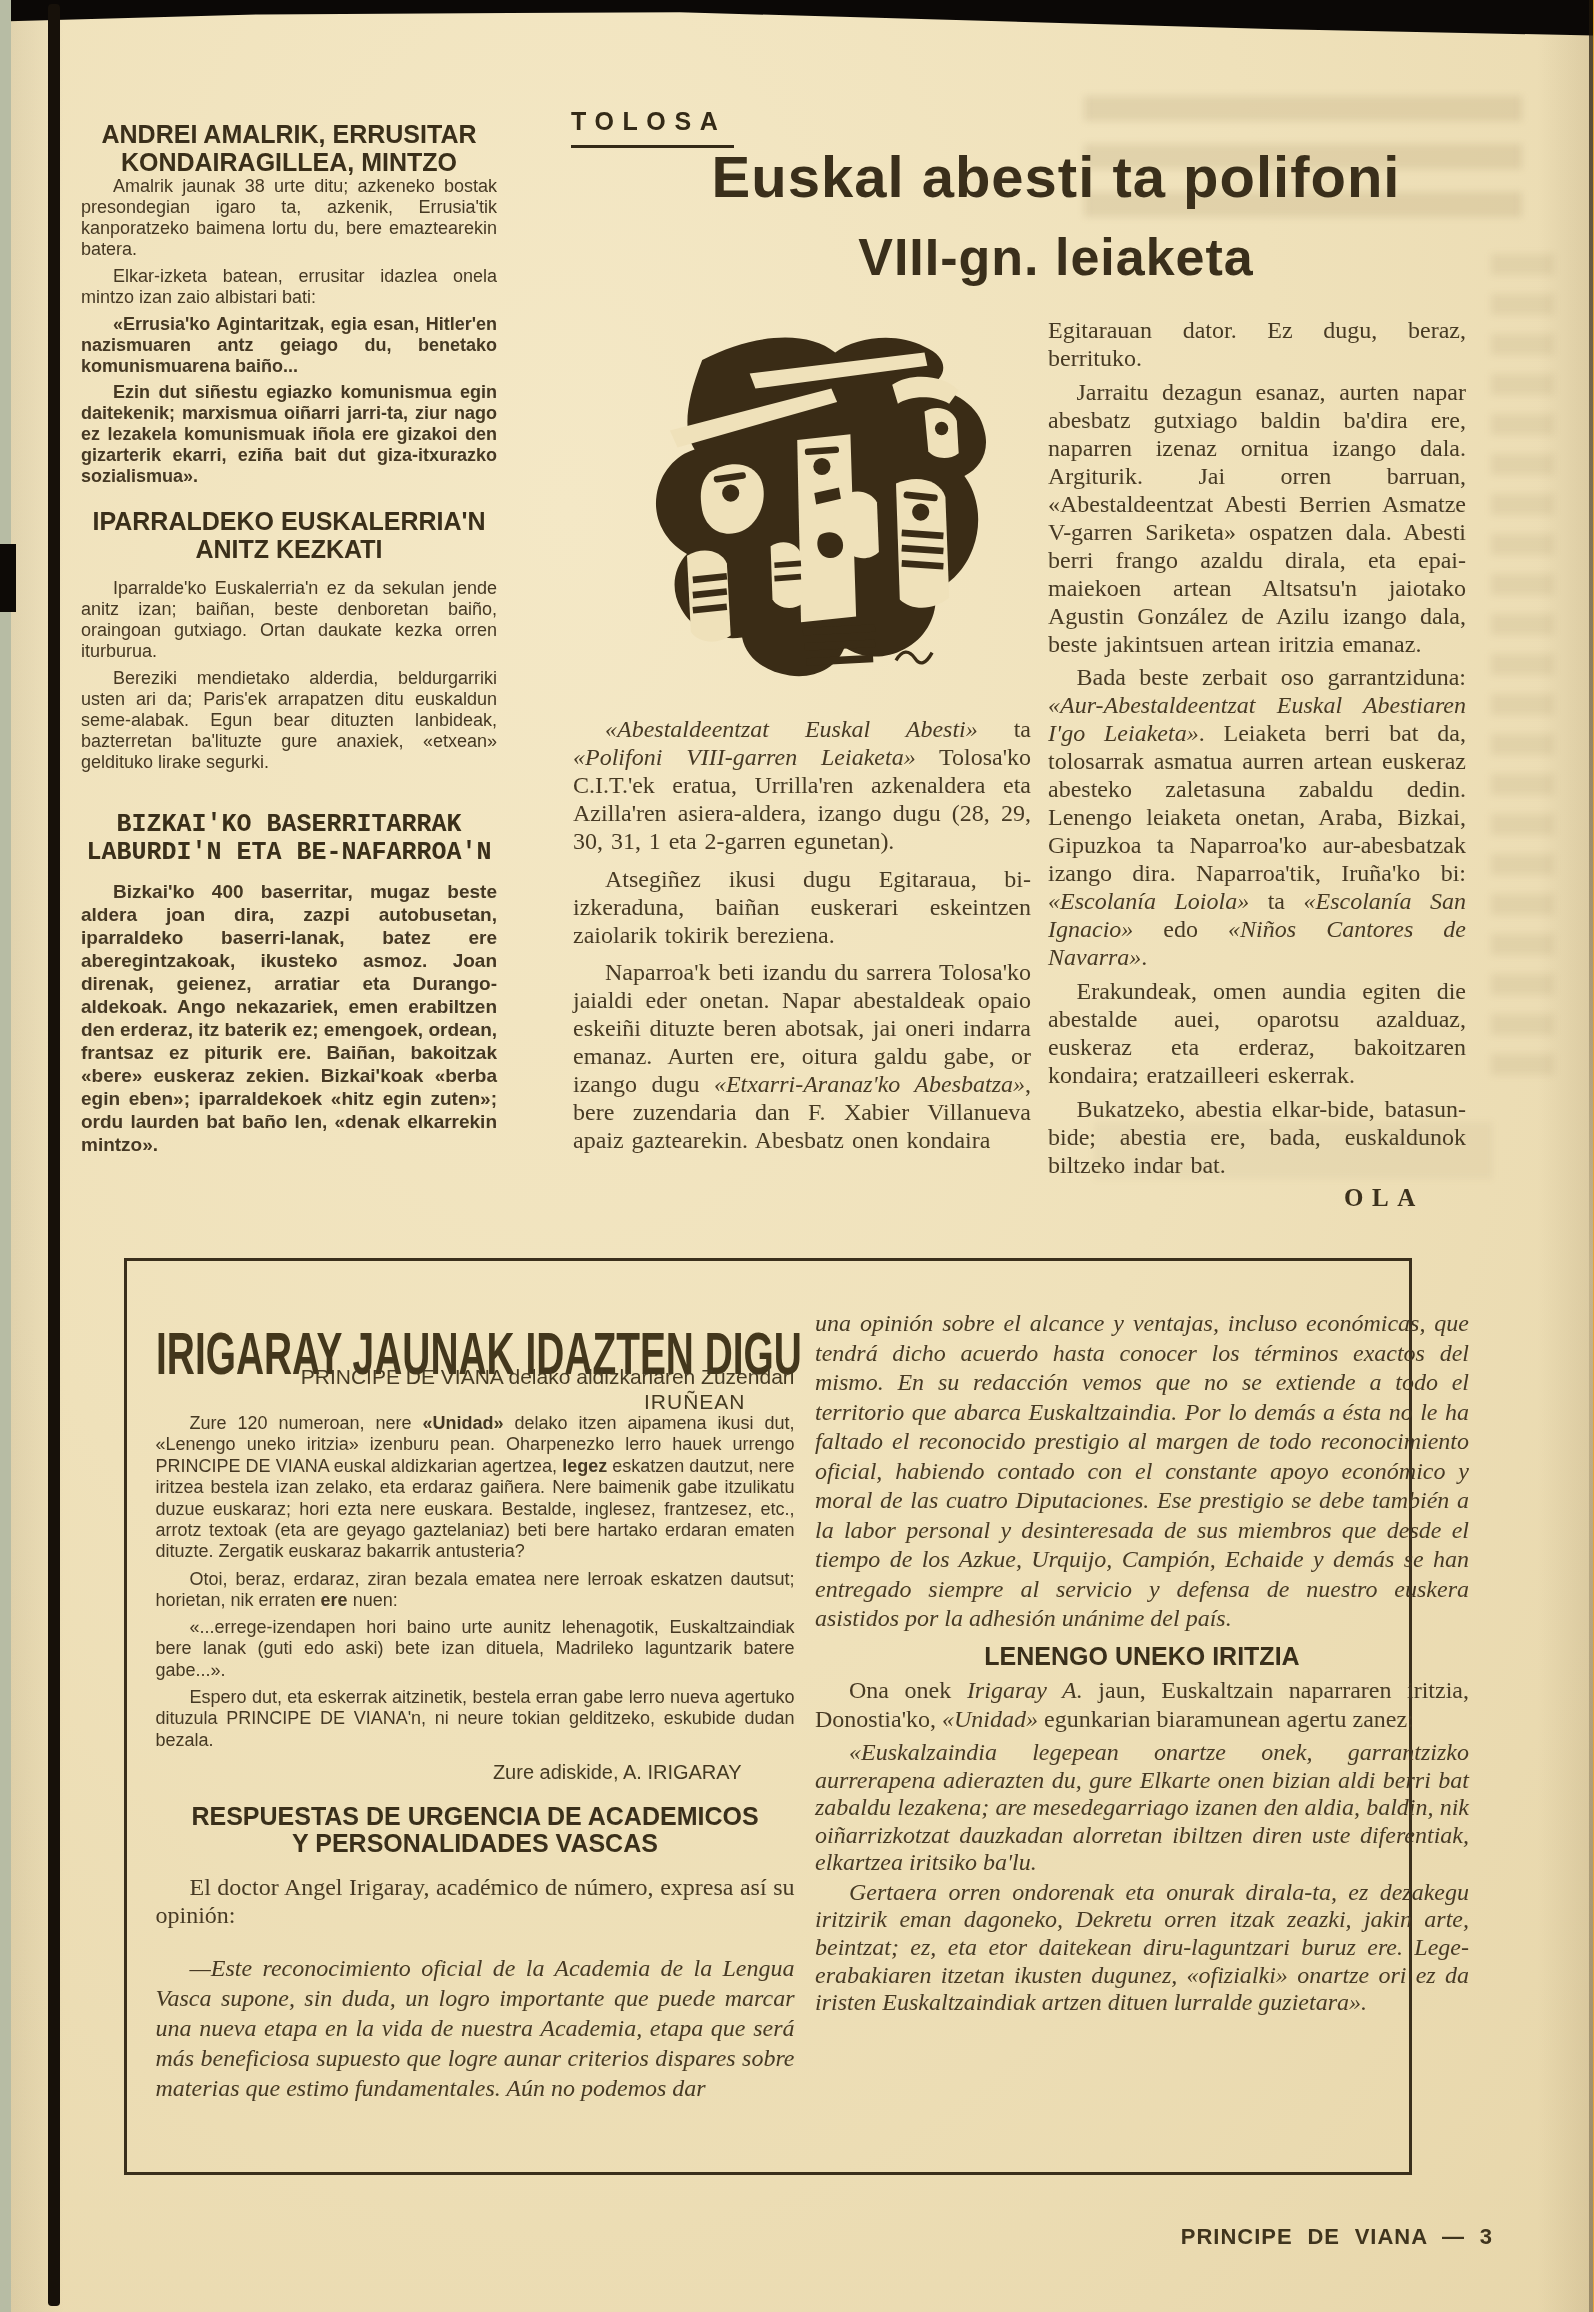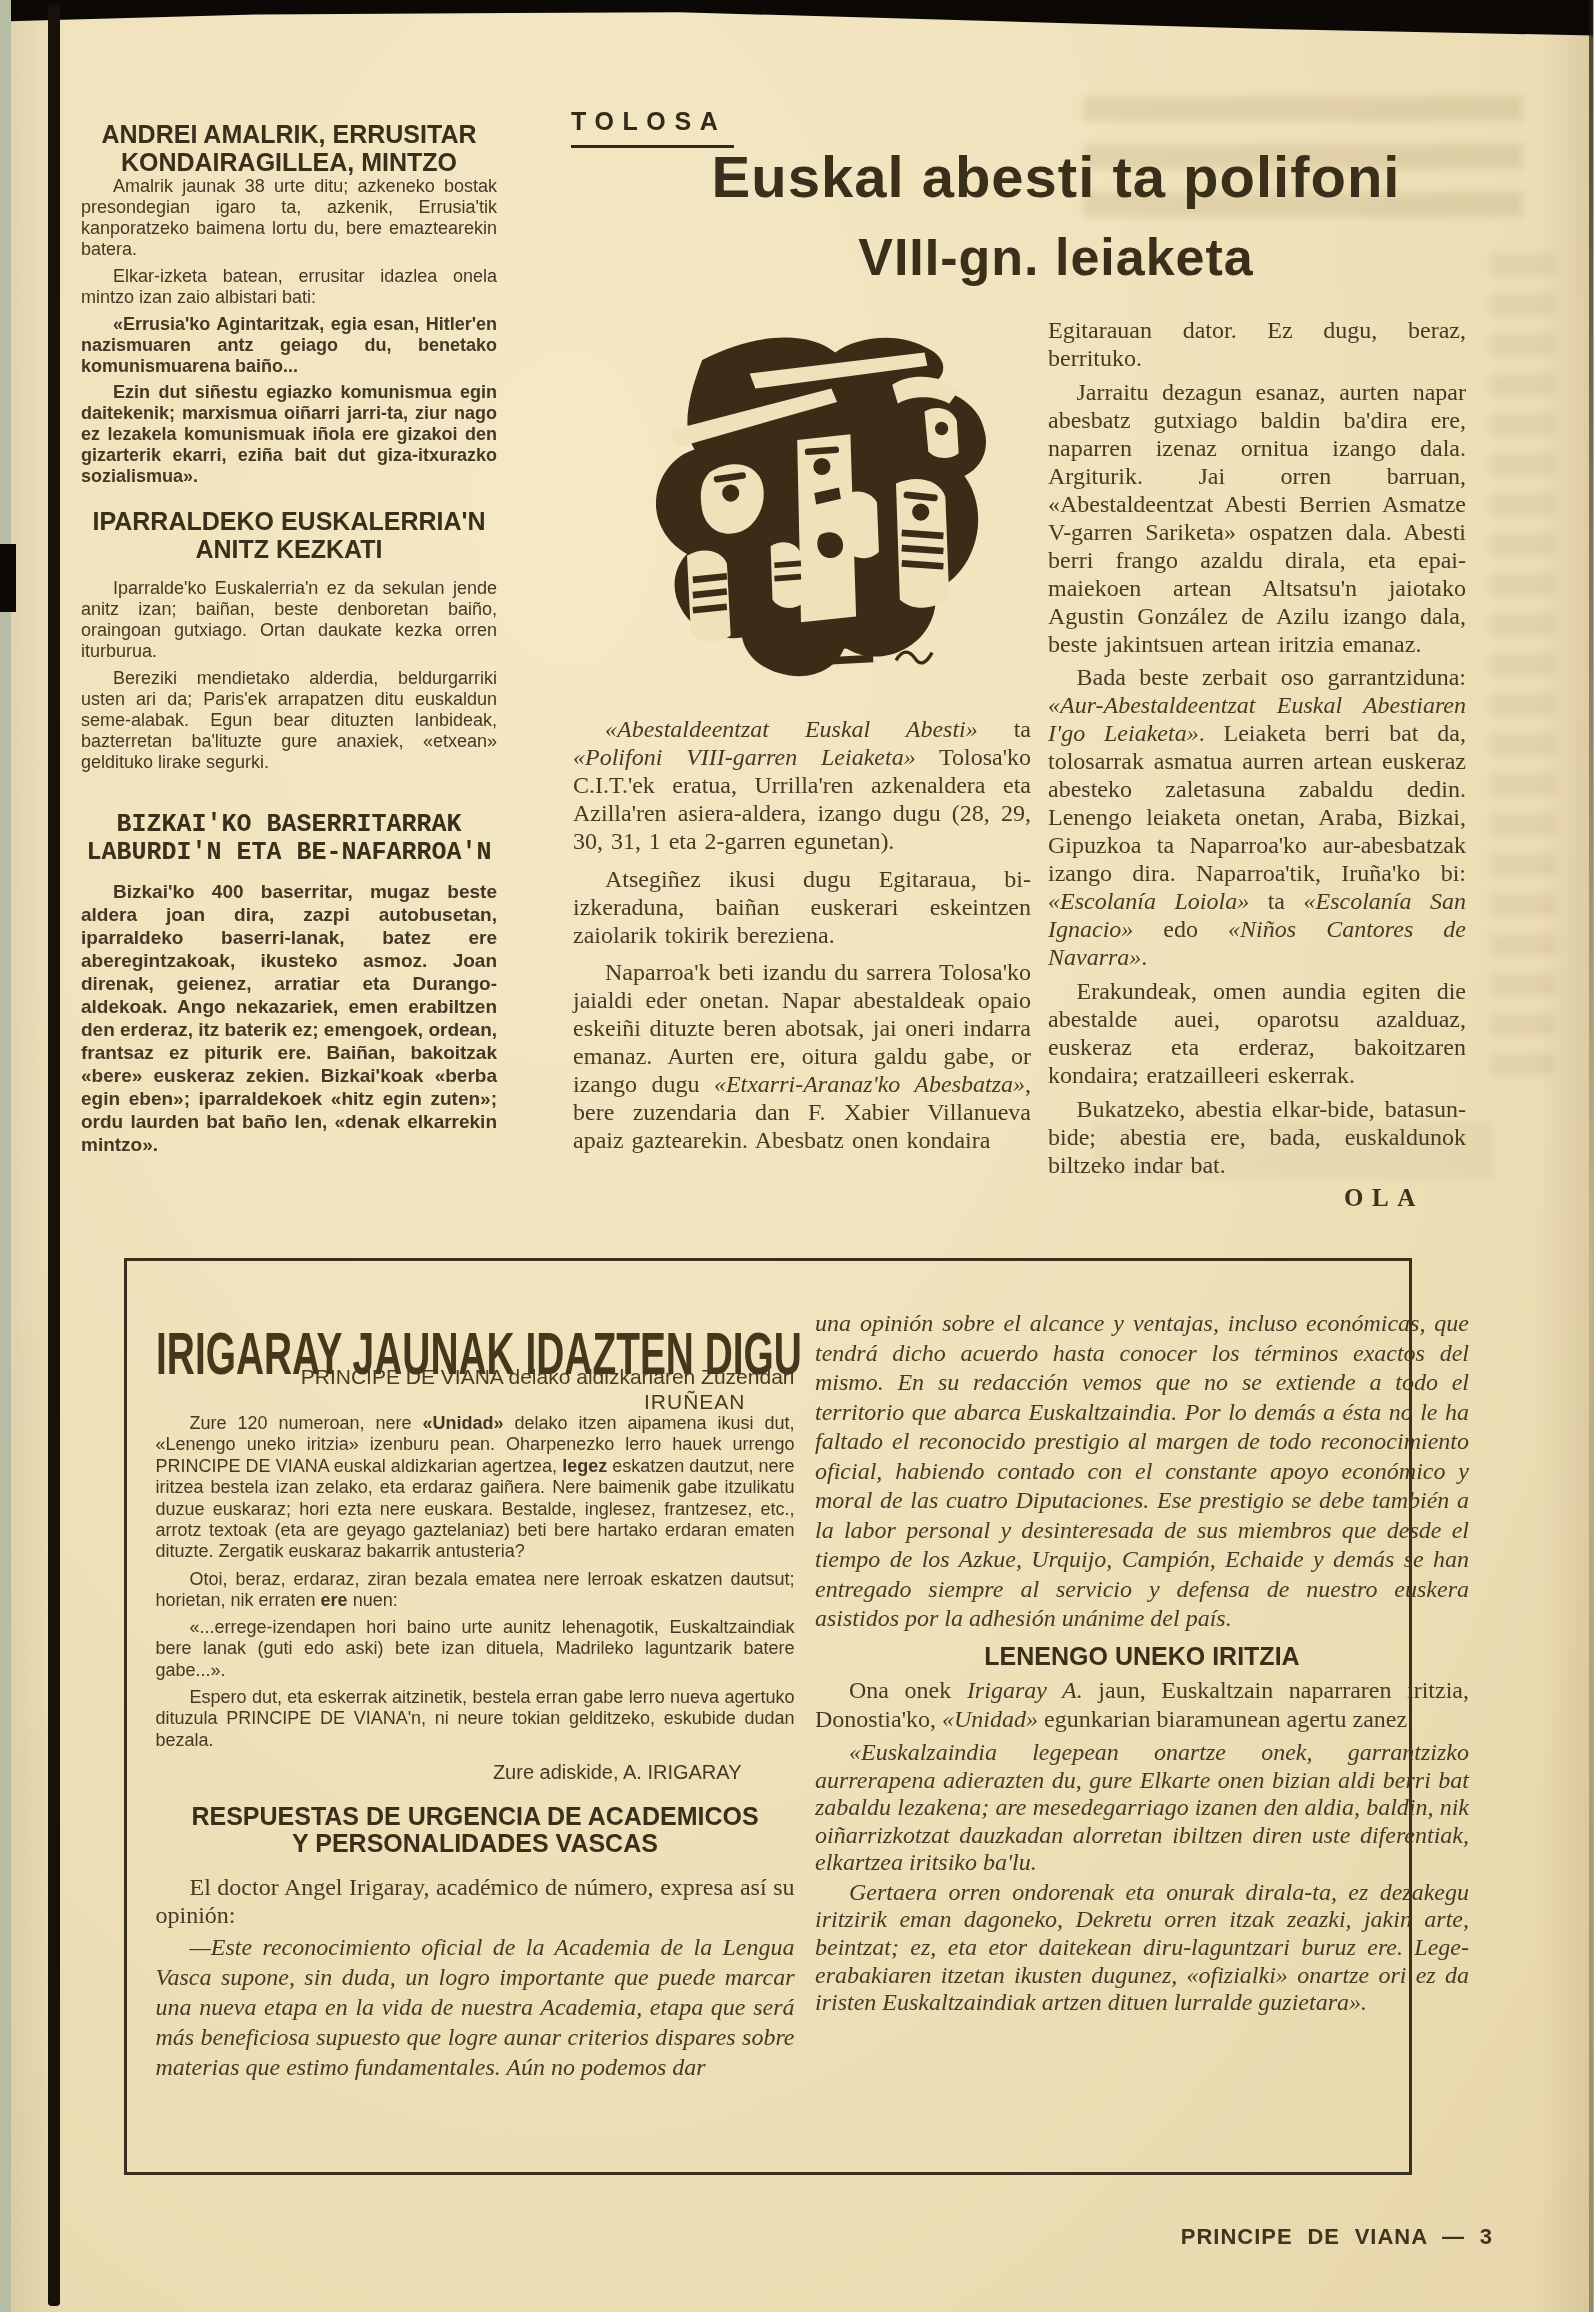--- a/index.html
+++ b/index.html
@@ -72,21 +72,21 @@
     transform:scale(0.72,1.08);transform-origin:left top;}
   .box-sub{position:absolute;left:28.5px;top:103px;width:639px;text-align:right;font-size:21px;line-height:25px;color:#453a22;}
   .box-sub .l2{padding-right:49px;letter-spacing:1px;}
   .box-left{position:absolute;left:28.5px;top:152px;width:639px;}
   .box-left .sp{line-height:21.4px;}
   .signoff{text-align:right;padding-right:53px;font-size:20px;margin:9.5px 0 0;color:#453a22;}
   .resp-h{margin-top:19px;}
   .resp-intro{font-family:"Liberation Serif", serif;font-size:24px;line-height:28.5px;margin:15px 0 0;
     text-indent:34px;color:#473a24;text-align:justify;}
   .resp-quote{font-family:"Liberation Serif", serif;font-style:italic;font-size:24px;line-height:30px;
-    margin:2px 0 0;text-indent:34px;text-align:justify;color:#473a24;}
+    margin:23px 0 0;text-indent:34px;text-align:justify;color:#473a24;}
   .box-right{position:absolute;left:688px;top:48px;width:654px;}
   .box-right .cont{font-family:"Liberation Serif", serif;font-style:italic;font-size:24px;line-height:29.5px;
     text-align:justify;margin:0;color:#473a24;}
   .box-right .h-sans{margin-top:9.5px;}
   .box-right .intro{font-family:"Liberation Serif", serif;font-size:24px;line-height:28.5px;text-align:justify;
     margin:5.7px 0 0;text-indent:34px;color:#473a24;}
   .box-right .q{font-family:"Liberation Serif", serif;font-style:italic;font-size:24px;line-height:27.6px;
     text-align:justify;text-indent:34px;color:#473a24;}
   .box-right .q1{margin:5.7px 0 0;}
   .box-right .q2{margin:1.9px 0 0;}

